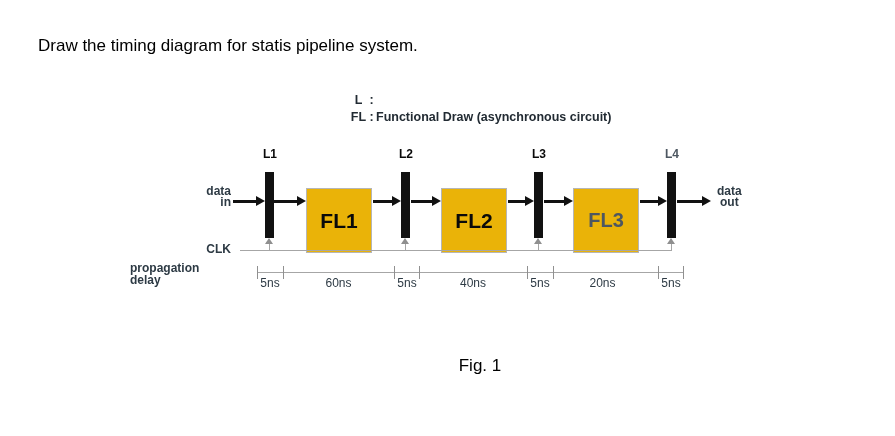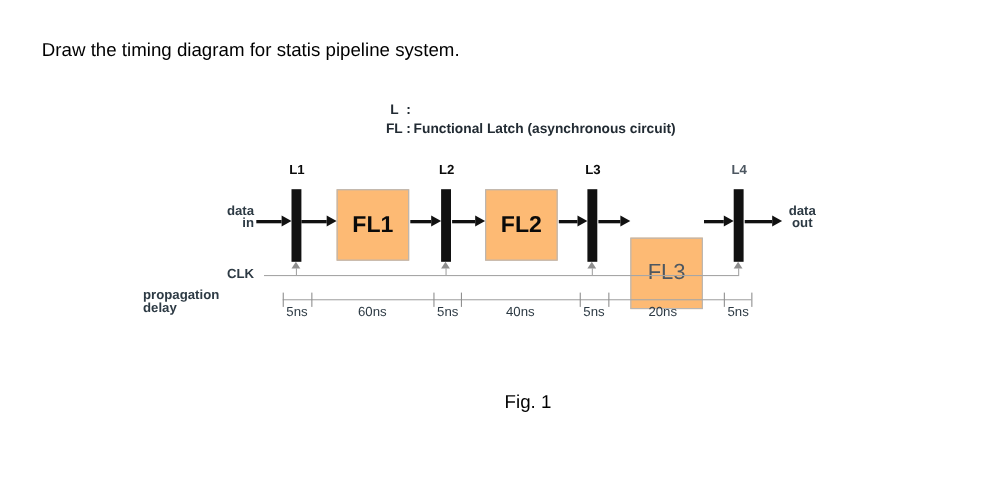--- a/index.html
+++ b/index.html
@@ -11,24 +11,24 @@
   }
   .abs{position:absolute;text-align:center;}
   .page-title{left:38px;top:36px;font-size:17px;color:var(--ink);}
   .legend{left:350px;top:92px;font-size:12.5px;font-weight:600;color:#222b33;line-height:17px;}
   .legend-row{display:flex;}
   .legend-abbr{display:inline-block;width:17px;}
   .legend-sep{display:inline-block;width:9px;}
   .latch-label{width:40px;text-align:center;top:147px;font-size:12px;font-weight:bold;color:#0a0a0a;}
   .latch-label.muted{font-size:12px;font-weight:600;color:var(--muted_text);}
   .latch-bar{width:9px;height:66px;top:172px;background:var(--latch);}
-  .fl-block{width:64px;height:63px;top:172px;border:1px solid var(--box_border);background:#fdba74;
+  .fl-block{width:64px;height:63px;top:188px;border:1px solid var(--box_border);background:#eab308;
             display:flex;align-items:center;justify-content:center;
             font-size:21px;font-weight:bold;color:#0a0a0a;}
-  .fl-block.muted{font-weight:400;color:var(--muted_text);font-size:20px;margin-top:44px;}
+  .fl-block.muted{font-weight:700;color:var(--muted_text);font-size:20px;}
   .arrow{height:3px;top:200px;background:var(--latch);}
   .arrow::after{content:'';position:absolute;right:-9px;top:-4px;width:0;height:0;
                 border-left:9px solid var(--latch);border-top:5.5px solid transparent;border-bottom:5.5px solid transparent;}
   .side-label{font-size:12px;font-weight:600;color:var(--diagram_text);line-height:11px;white-space:pre;}
   .clk-label{left:160px;width:71px;top:242px;text-align:right;font-size:12px;font-weight:600;color:var(--diagram_text);}
   .clk-line{left:240px;top:250px;width:432px;height:1px;background:var(--line);}
   .clk-stub{width:1px;height:6px;top:244px;background:var(--line);}
   .clk-tri{width:0;height:0;top:238px;
            border-left:4px solid transparent;border-right:4px solid transparent;border-bottom:6px solid #8f8f8f;}
   .delay-axis{left:257px;top:272px;width:426px;height:1px;background:var(--line);}
@@ -44,21 +44,21 @@
 <div class="abs page-title">Draw the timing diagram for statis pipeline system.</div>
 
 <div class="abs legend">
   <div class="legend-row">
     <span class="legend-abbr">L</span>
       <span class="legend-sep">:</span>
   </div>
   <div class="legend-row">
     <span class="legend-abbr">FL</span>
       <span class="legend-sep">:</span>
-      <span>Functional Latch (asynchronous circuit)</span>
+      <span>Functional Draw (asynchronous circuit)</span>
   </div>
 </div>
 
 <div class="abs latch-label" style="left:250px">L1</div>
 <div class="abs latch-label" style="left:386px">L2</div>
 <div class="abs latch-label" style="left:519px">L3</div>
 <div class="abs latch-label muted" style="left:652px">L4</div>
 
 <div class="abs latch-bar" style="left:265px"></div>
 <div class="abs latch-bar" style="left:401px"></div>

